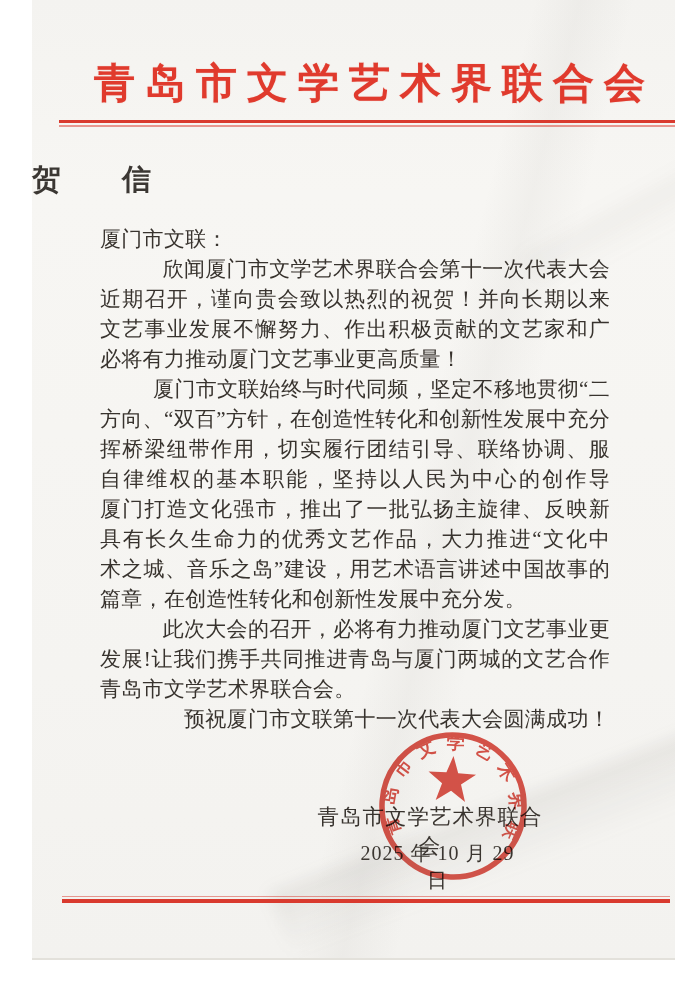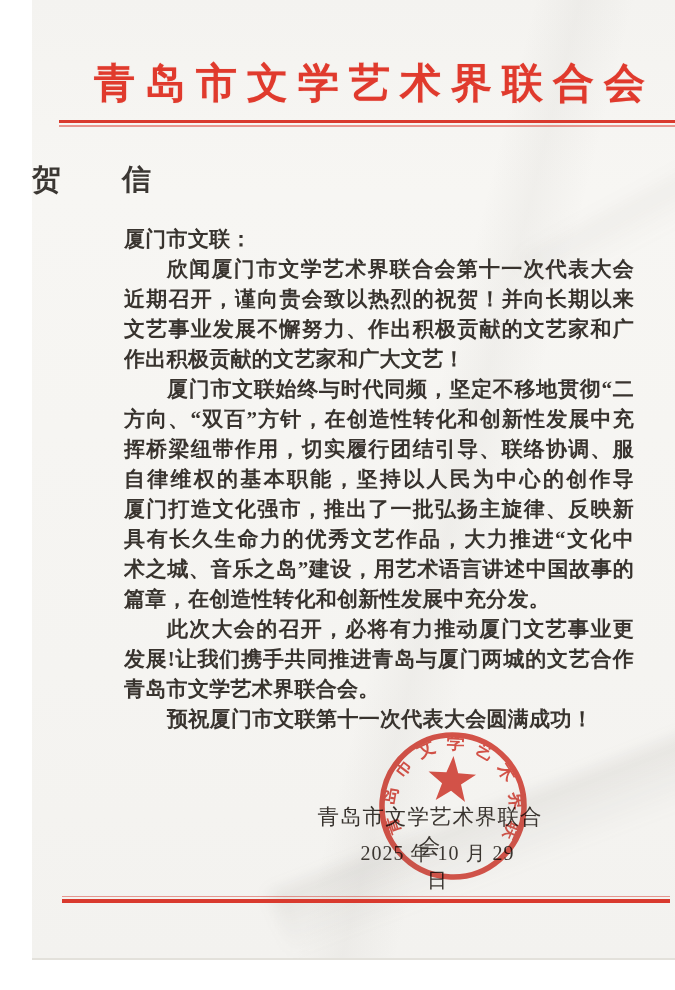--- a/index.html
+++ b/index.html
@@ -59,33 +59,32 @@
   .rule-bottom::after{
     content:"";display:block;margin-top:2px;height:3.5px;
     background:var(--red);
   }
   .letter-title{
     position:absolute;left:0;top:160px;width:675px;
     font-size:29px;font-weight:600;color:#3b3733;
     white-space:pre;letter-spacing:1px;
   }
   .letter-body{
-    position:absolute;left:92px;top:224px;width:510px;
+    position:absolute;left:68px;top:224px;width:510px;
     color:var(--ink);
-    font-weight:bold;
   }
   .line{
     height:30px;line-height:30px;font-size:21px;
     overflow:hidden;white-space:nowrap;letter-spacing:0.3px;
   }
   .fill{
     text-align:justify;text-align-last:justify;text-justify:inter-character;
     white-space:normal;
   }
-  .indent{text-indent:43px;}
+  .indent{text-indent:43px;text-align:right;}
   .signature{
     position:absolute;left:278px;top:802px;width:240px;
     font-size:21.5px;color:var(--ink);letter-spacing:1px;
     text-align:center;
   }
   .date{
     position:absolute;left:318px;top:840px;width:175px;
     font-size:20px;color:var(--ink);
     text-align:center;letter-spacing:1px;
   }
@@ -106,21 +105,21 @@
 
   <div class="rule-top"></div>
 
   <div class="letter-title">贺　　信</div>
 
   <div class="letter-body">
     <div class="line">厦门市文联：</div>
     <div class="line indent fill">欣闻厦门市文学艺术界联合会第十一次代表大会拟于</div>
     <div class="line fill">近期召开，谨向贵会致以热烈的祝贺！并向长期以来为厦门</div>
     <div class="line fill">文艺事业发展不懈努力、作出积极贡献的文艺家和广大文艺</div>
-    <div class="line">作出积极贡献的文艺家和广大文艺！</div>
+    <div class="line">必将有力推动厦门文艺事业更高质量！</div>
     <div class="line indent fill">厦门市文联始终与时代同频，坚定不移地贯彻“二为”</div>
     <div class="line fill">方向、“双百”方针，在创造性转化和创新性发展中充分发</div>
     <div class="line fill">挥桥梁纽带作用，切实履行团结引导、联络协调、服务管理、</div>
     <div class="line fill">自律维权的基本职能，坚持以人民为中心的创作导向，聚焦</div>
     <div class="line fill">厦门打造文化强市，推出了一批弘扬主旋律、反映新时代、</div>
     <div class="line fill">具有长久生命力的优秀文艺作品，大力推进“文化中心、艺</div>
     <div class="line fill">术之城、音乐之岛”建设，用艺术语言讲述中国故事的厦门</div>
     <div class="line">篇章，在创造性转化和创新性发展中充分发。</div>
     <div class="line indent fill">此次大会的召开，必将有力推动厦门文艺事业更高质量</div>
     <div class="line fill">发展!让我们携手共同推进青岛与厦门两城的文艺合作交流，</div>

